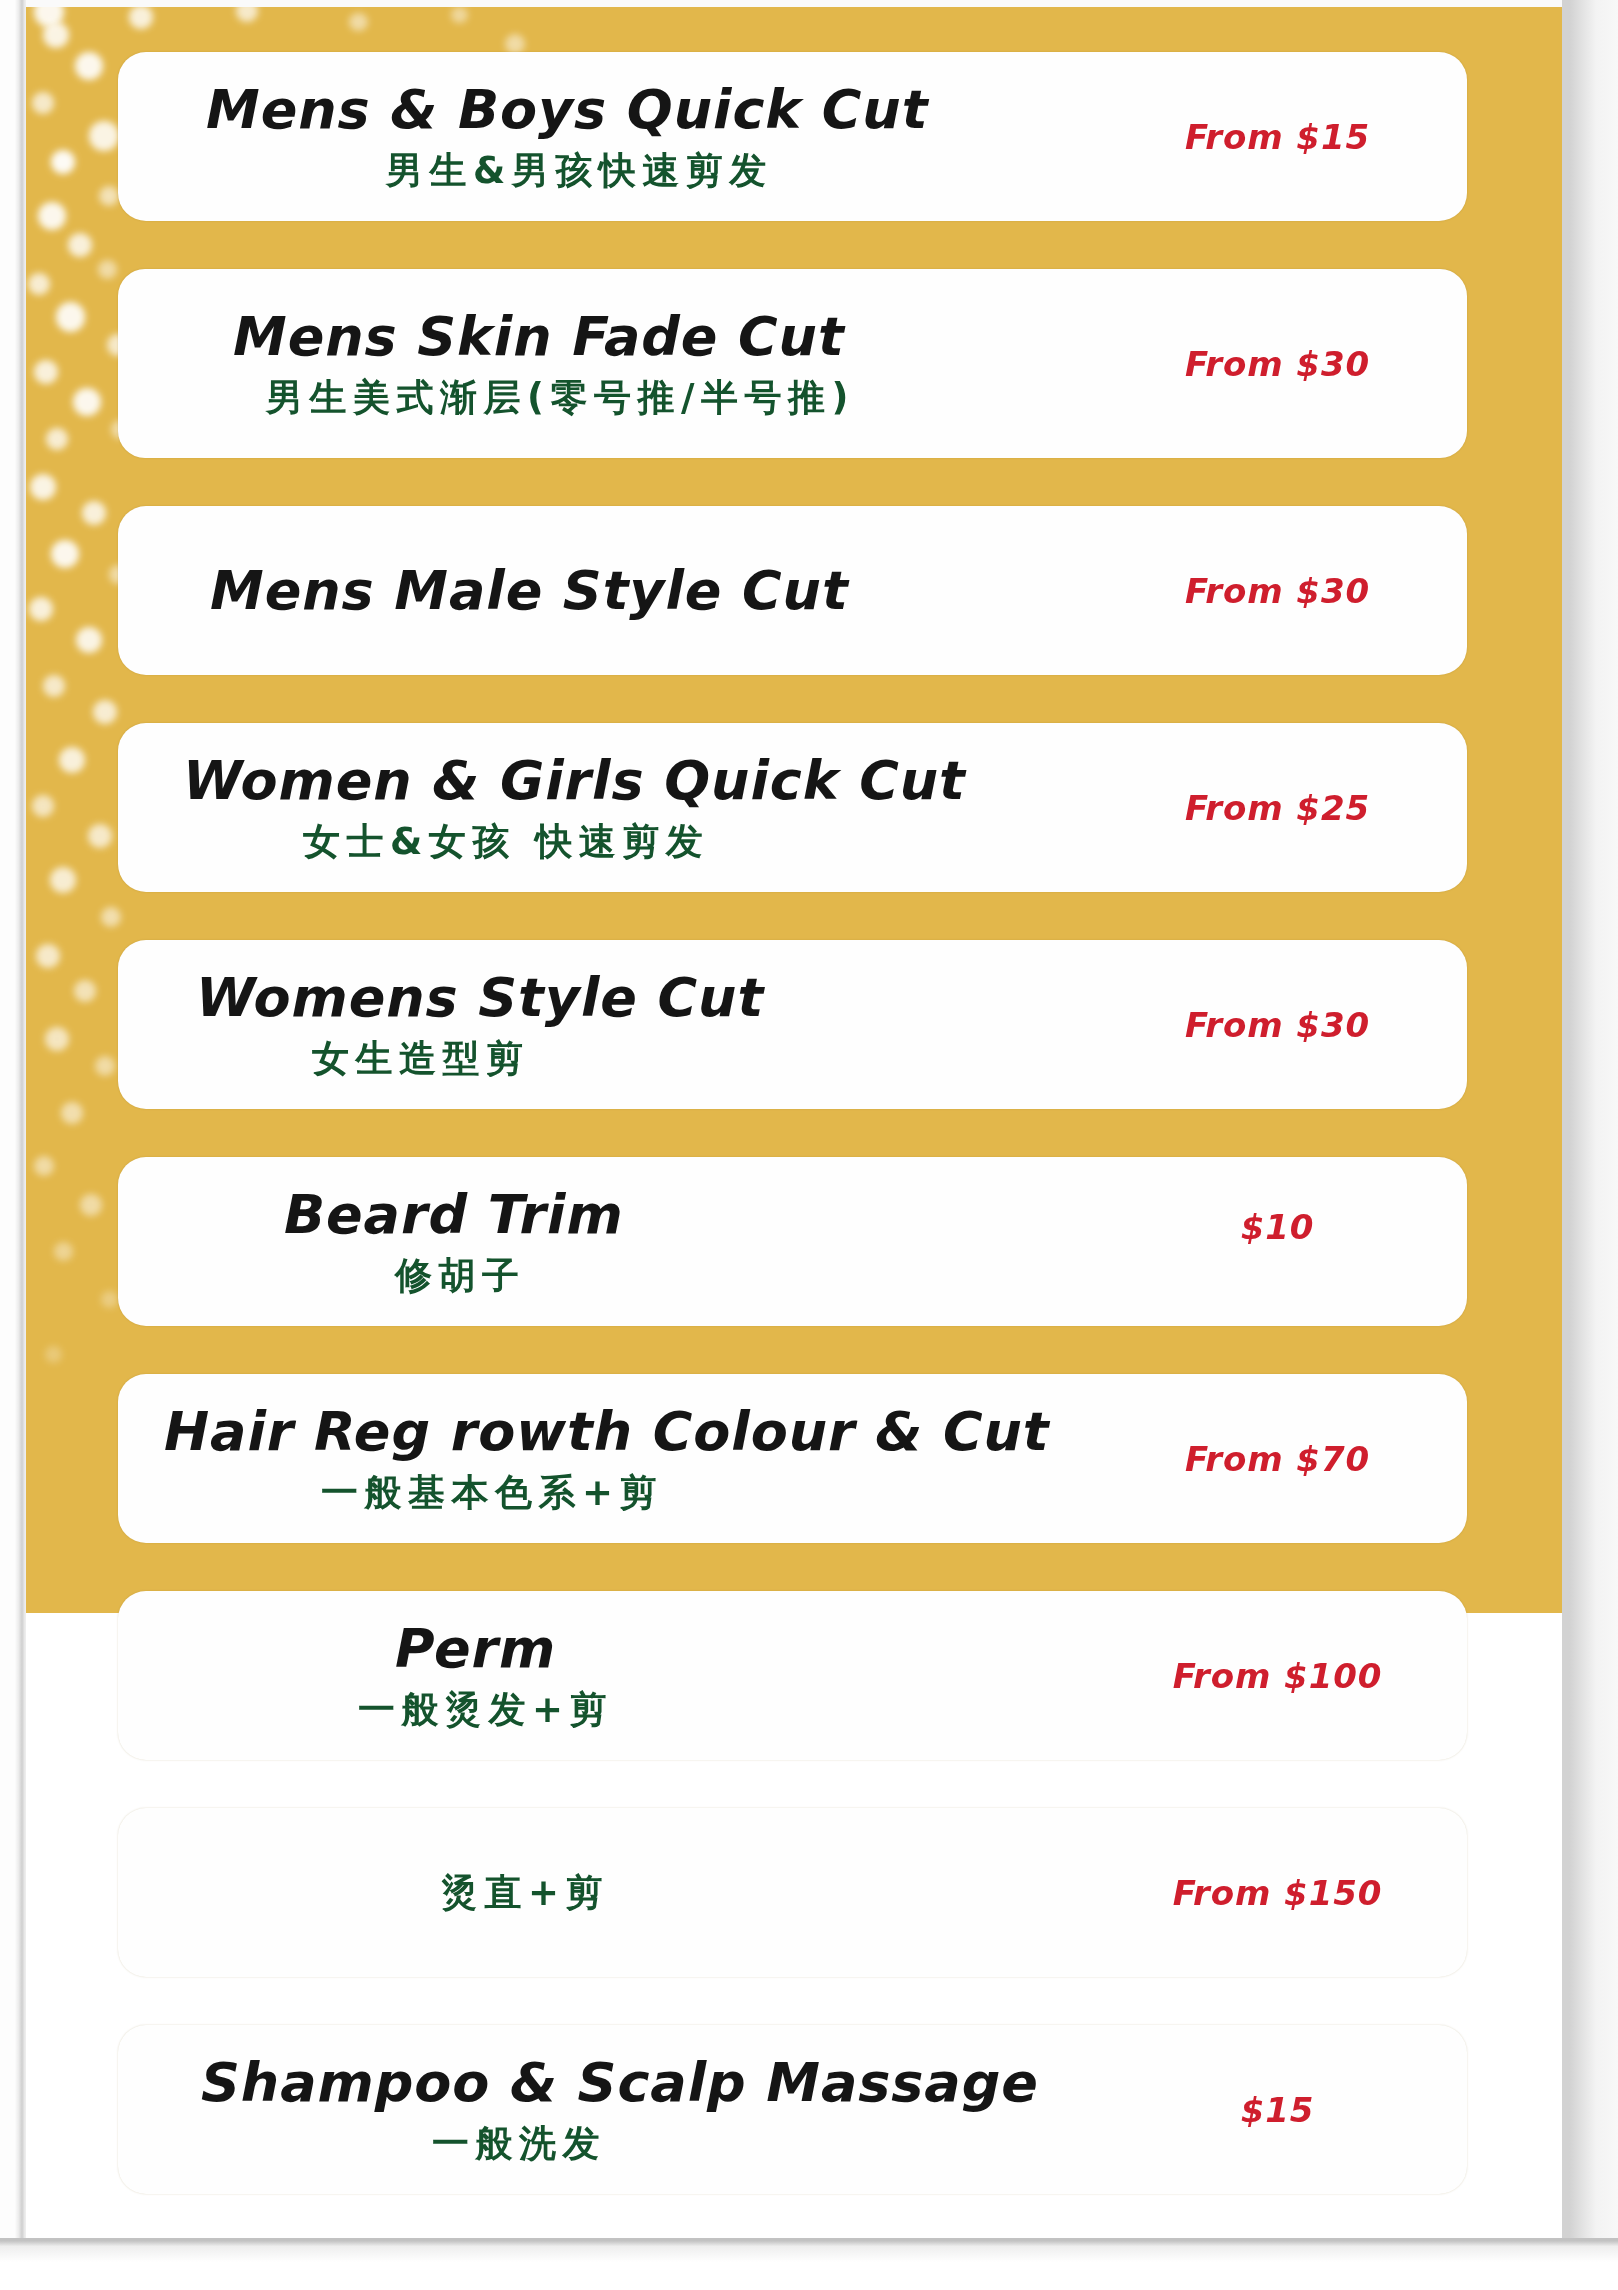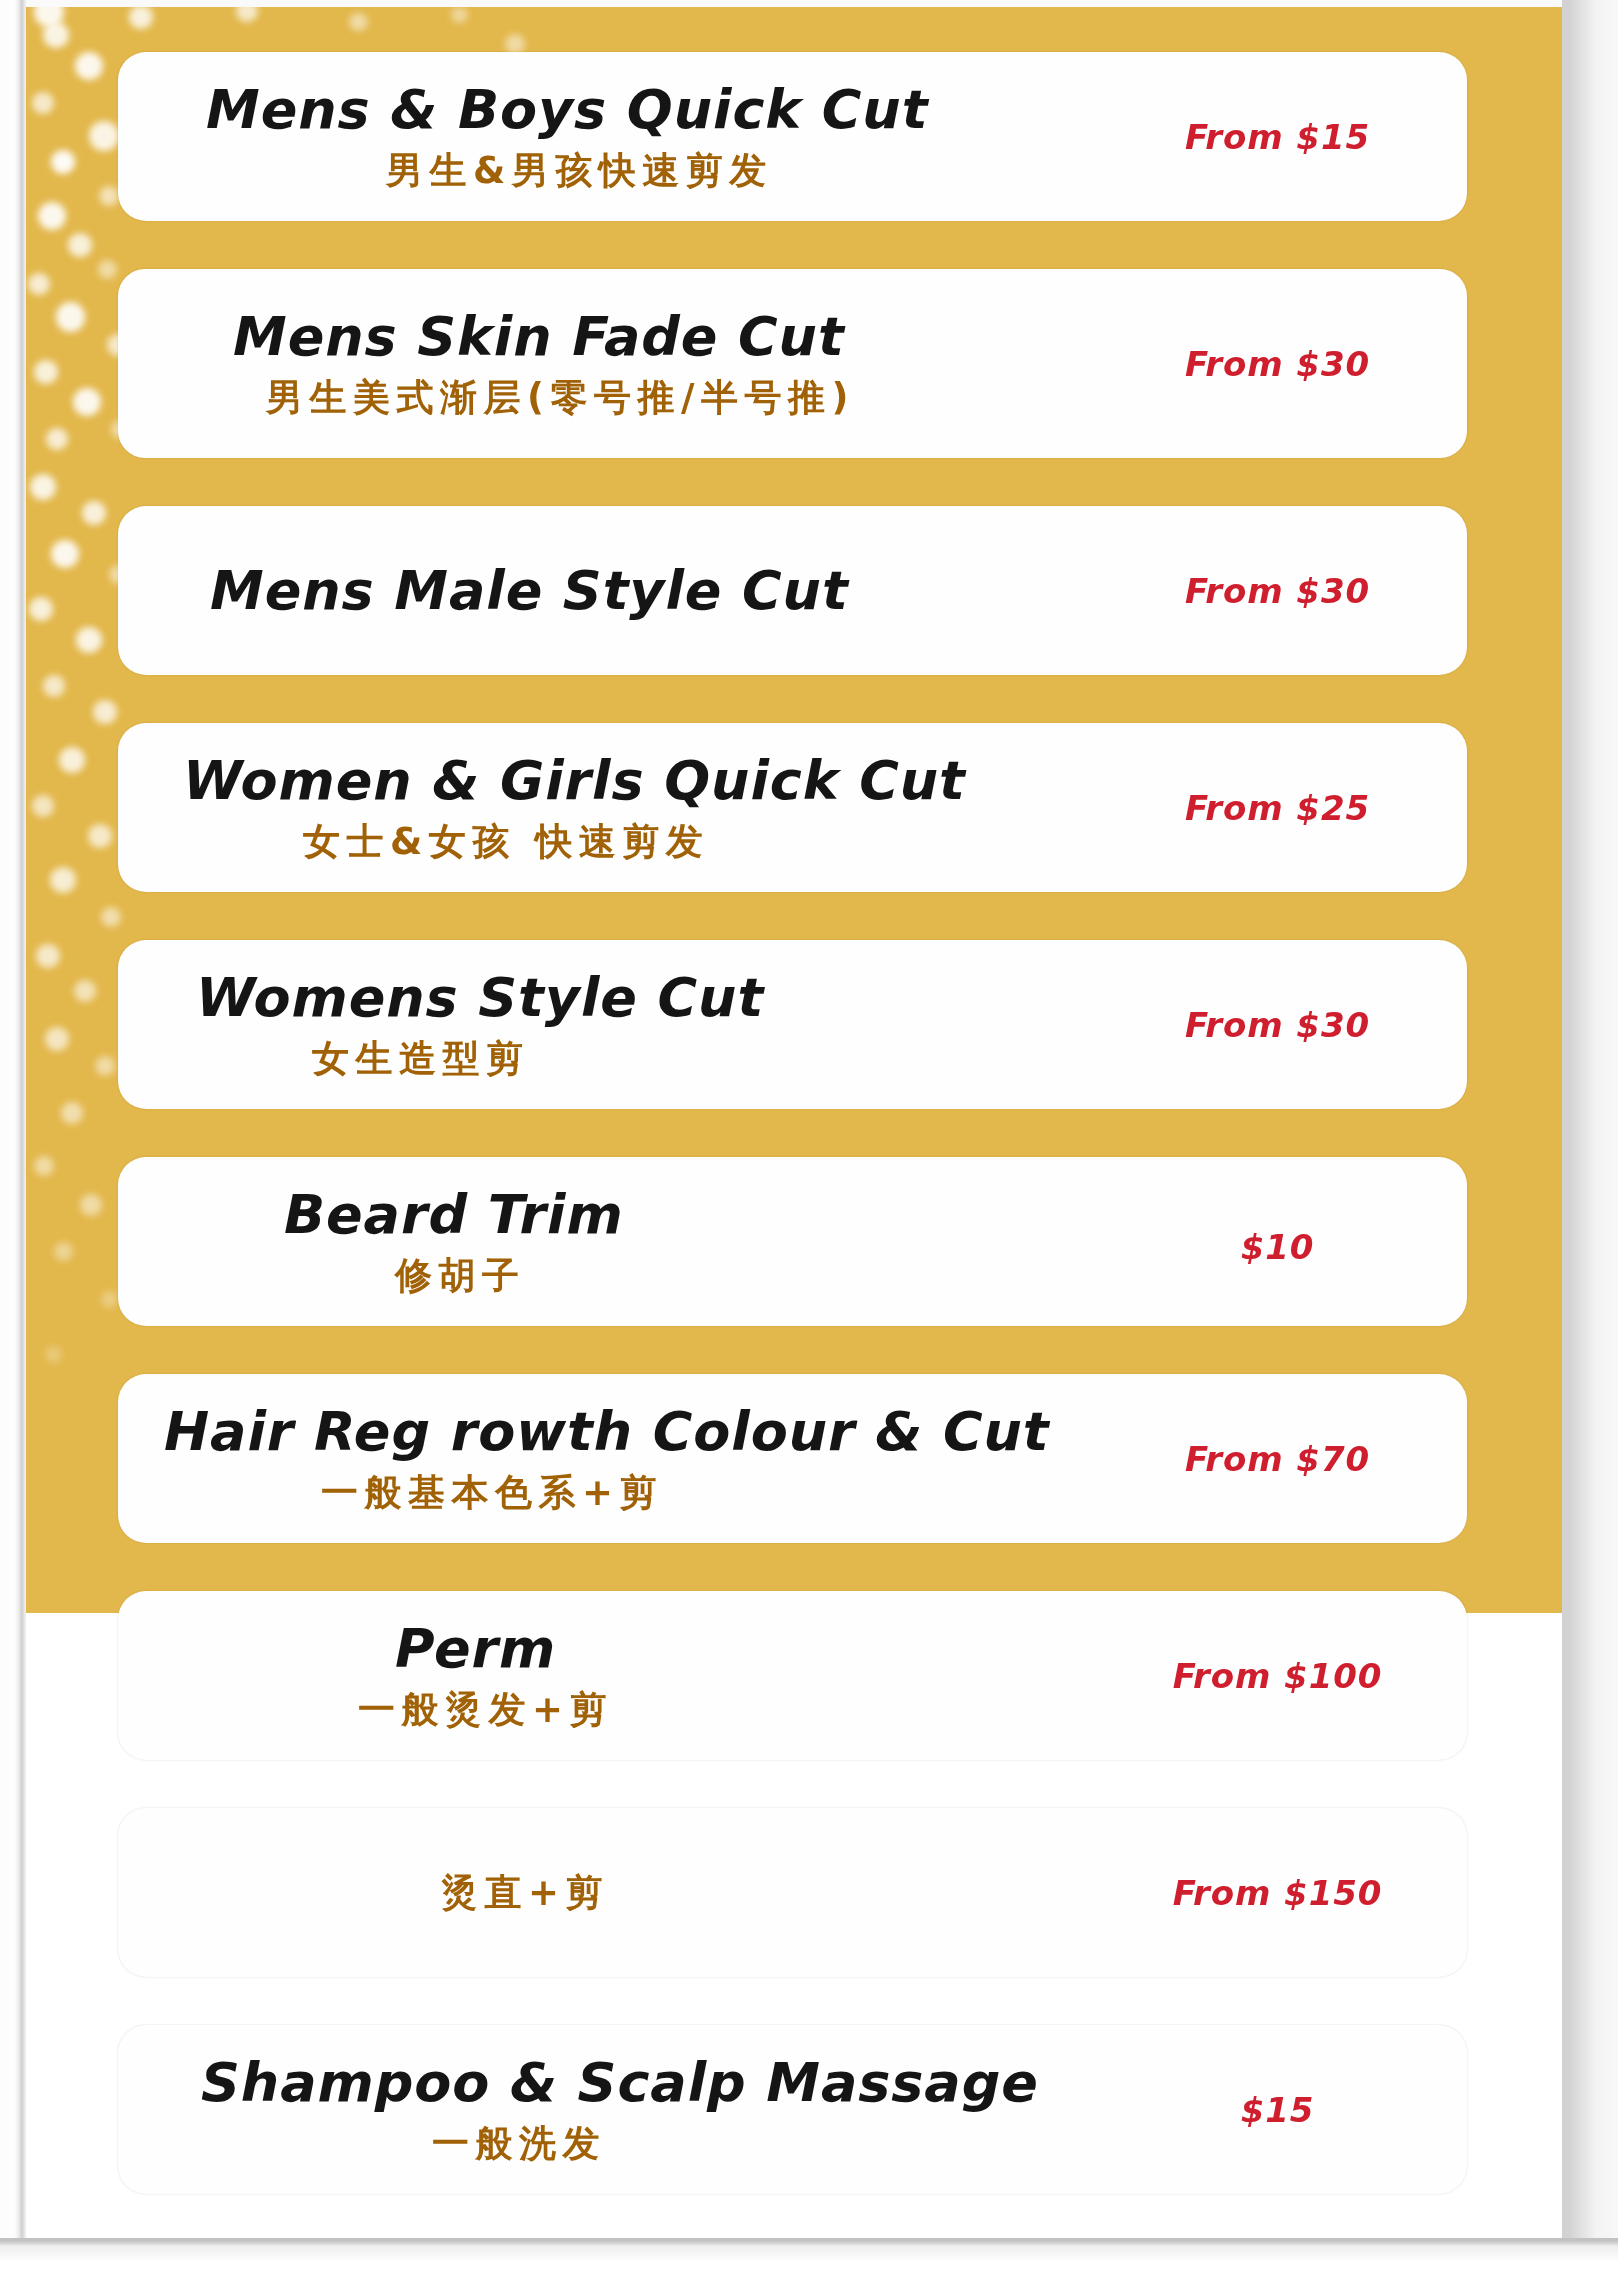--- a/index.html
+++ b/index.html
@@ -53,21 +53,21 @@
     letter-spacing:0.9px;
     color:#151515;
     font-family:"DejaVu Sans",sans-serif;
     white-space:nowrap;
   }
   .subtitle{
     padding-left:var(--si,231px);
     font-size:37px;line-height:1.1;
     font-weight:bold;
     letter-spacing:6.5px;
-    color:#a16207;
+    color:#14532d;
     font-family:"DejaVu Sans",sans-serif;
     white-space:nowrap;
   }
   .price{
     position:absolute;right:37px;top:50%;
     transform:translateY(-50%);
     width:305px;text-align:center;
     font-size:34px;font-weight:bold;font-style:italic;
     letter-spacing:0.9px;
     color:#cf1e2d;
@@ -78,21 +78,21 @@
   .c0{--ti:88px;  --si:268px;}
   .c1{--ti:115px; --si:148px;}
   .c2{--ti:92px; --si:157px;}
   .c3{--ti:65px;  --si:185px;}
   .c4{--ti:78px;  --si:194px;}
   .c5{--ti:166px; --si:277px;}
   .c6{--ti:46px;  --si:203px;}
   .c7{--ti:277px; --si:240px;}
   .c8{--ti:92px; --si:323px;}
   .c9{--ti:83px;  --si:314px;}
-  .c5 .price{transform:translateY(-50%) translateY(-14.8px);margin-top:20px;}
+  .c5 .price{transform:translateY(-50%) translateY(-14.8px);}
 </style>
 </head>
 <body>
 
 <div class="page">
   <div class="poster">
     <div class="dots" id="dots">
         <div class="dot" style="left: 8.3px; top: -10px; width: 29.5px; height: 29.5px; opacity: 0.9; background: rgb(255, 255, 255);"></div>
         <div class="dot" style="left: 103px; top: -2.8px; width: 24px; height: 24px; opacity: 0.8; background: rgb(255, 255, 255);"></div>
         <div class="dot" style="left: 210px; top: -7.4px; width: 22px; height: 22px; opacity: 0.7; background: rgb(255, 255, 255);"></div>

